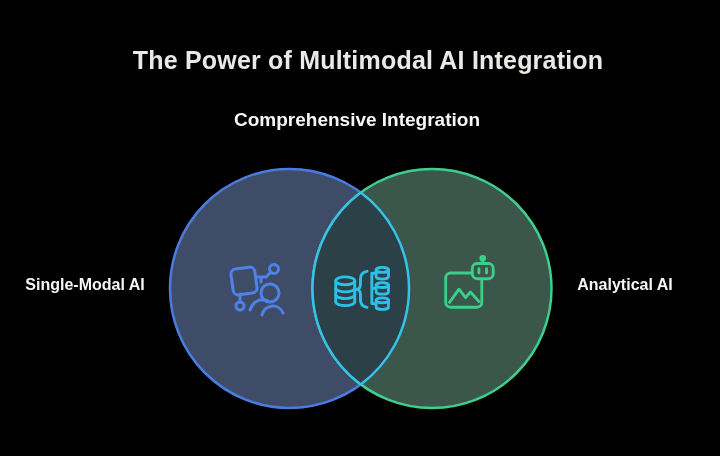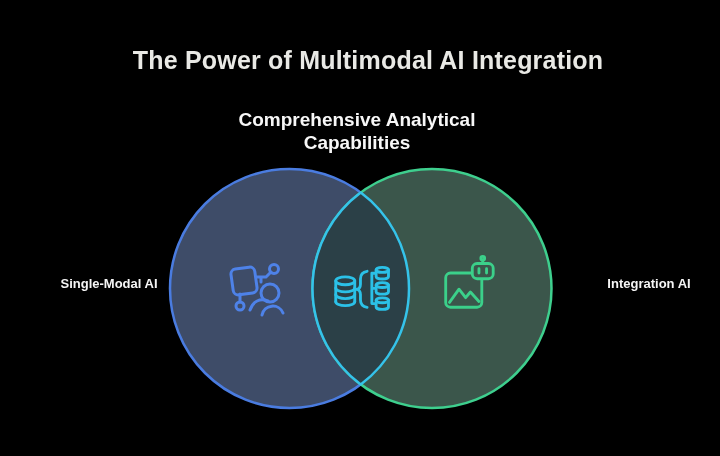--- a/index.html
+++ b/index.html
@@ -11,34 +11,33 @@
   .abs{position:absolute;}
   .page-title{
     top:46px;left:0;width:720px;text-align:center;
     font-size:25px;font-weight:700;letter-spacing:.2px;color:#E9E9E5;
   }
   .subtitle{
     top:108px;left:217px;width:280px;text-align:center;
     font-size:19px;font-weight:700;line-height:23px;color:#F7F7F7;
   }
   .side-label{
-    top:276px;font-size:13px;font-weight:700;color:#F5F5F5;text-align:center;margin-left:24px;
+    top:276px;font-size:16px;font-weight:700;color:#F5F5F5;text-align:center;
   }
   .side-label.left{left:0;width:170px;}
   .side-label.right{left:558px;width:134px;}
   svg{display:block;}
 </style>
 </head>
 <body style="background: rgb(0, 0, 0);">
 
 <div class="abs page-title" style="color: rgb(233, 233, 229); padding-left: 8px;">The Power of Multimodal AI Integration</div>
 
 <div class="abs subtitle" style="color: rgb(247, 247, 247);">
-  <div>Comprehensive Analytical</div>
-  <div>Capabilities</div>
+  <div>Comprehensive Integration</div>
 </div>
 
 <svg class="abs" style="left:0;top:0" width="720" height="456" viewBox="0 0 720 456">
 
   <circle cx="289.5" cy="288.5" r="119.5" stroke-width="2.5" fill="#3E4C68" stroke="#4A7CE0"></circle>
 
   <circle cx="432" cy="288.5" r="119.5" stroke-width="2.5" fill="#3B564B" stroke="#3ECF8E"></circle>
 
   <path d="M 360.75 192.56 A 119.5 119.5 0 0 1 360.75 384.44 A 119.5 119.5 0 0 1 360.75 192.56 Z" stroke-width="2.5" stroke-linejoin="round" fill="#2B4047" stroke="#35C3EA"></path>
 
@@ -74,13 +73,13 @@
     <path d="M10,51 L20,37 L27,46 L32,40 L41,50"></path>
     <path d="M45,10 v-4"></path>
     <circle cx="45" cy="4.5" r="2"></circle>
     <rect x="34" y="10" width="22" height="16" rx="5" fill="#3B564B"></rect>
     <path d="M41,15.5 v4.5 M49,15.5 v4.5"></path>
   </g>
 </svg>
 
 <div class="abs side-label left" style="color: rgb(245, 245, 245);">Single-Modal AI</div>
 
-<div class="abs side-label right" style="color: rgb(245, 245, 245);">Integration AI</div>
+<div class="abs side-label right" style="color: rgb(245, 245, 245);">Analytical AI</div>
 
 </body></html>

